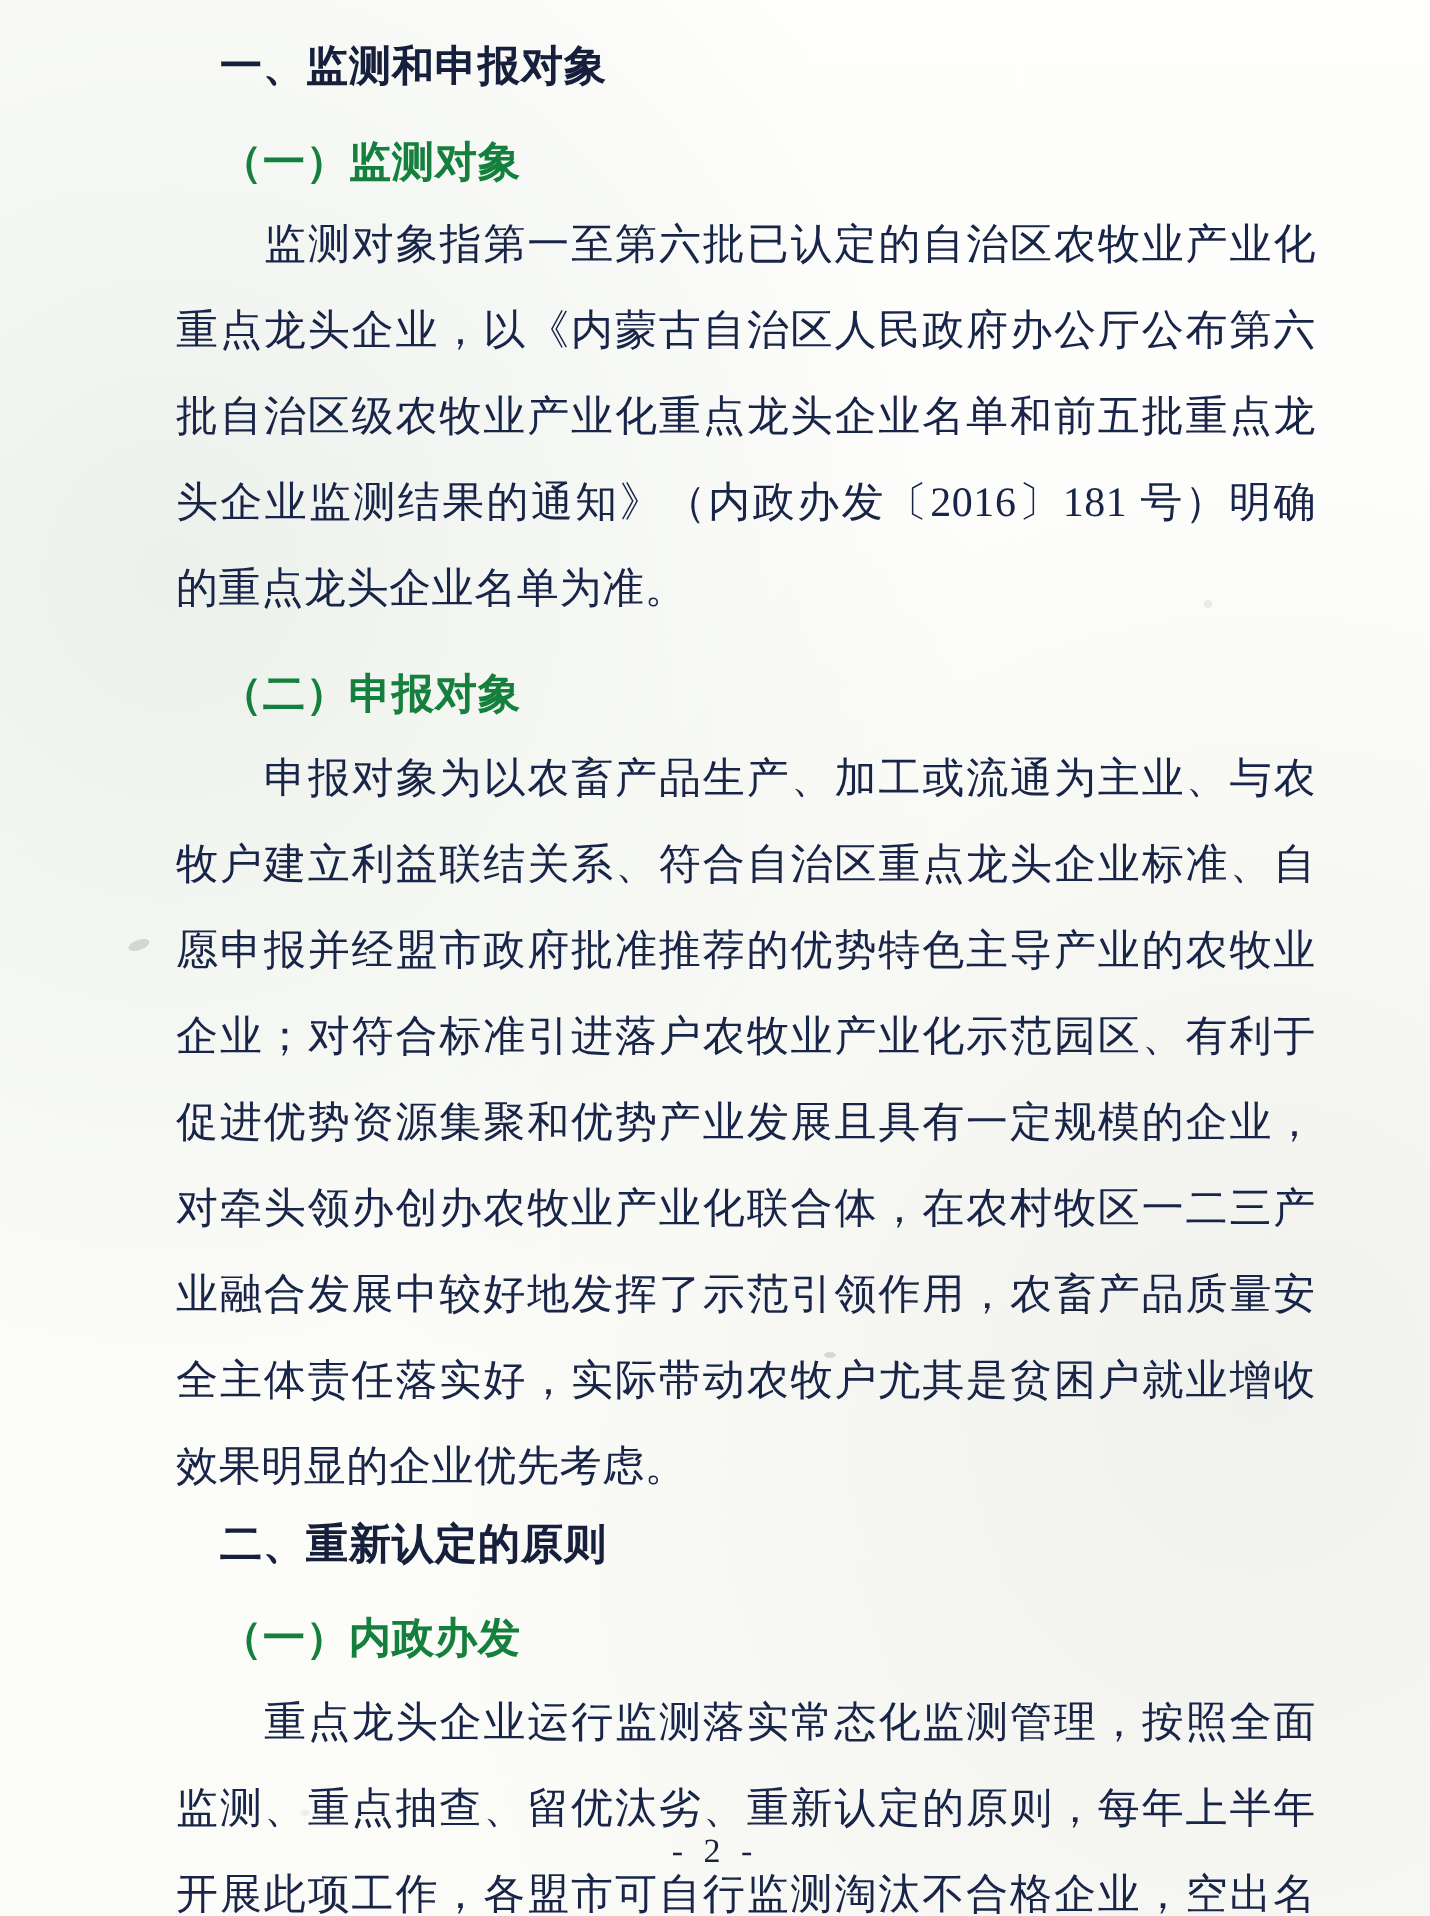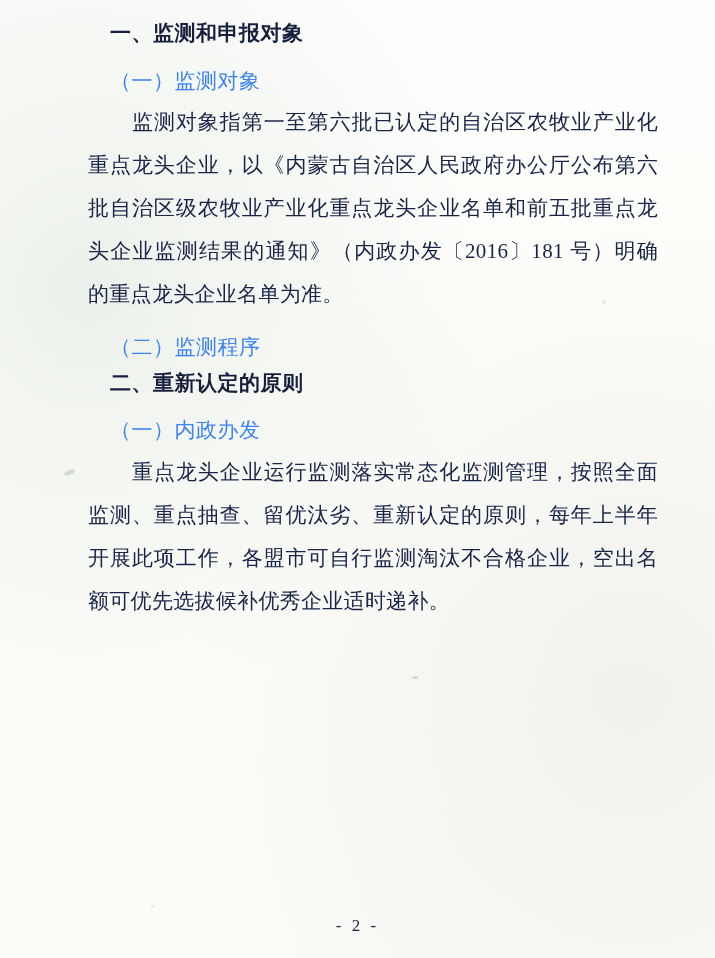--- a/index.html
+++ b/index.html
@@ -38,26 +38,26 @@
     font-size: 21px;
     font-weight: bold;
     letter-spacing: 0.5px;
     line-height: 1.5;
     margin: 0 0 6px 0;
     padding-left: 22px;
     color: #16203c;
   }
   .subheading {
     font-size: 21px;
-    font-weight: normal;
+    font-weight: bold;
     letter-spacing: 0.5px;
     line-height: 1.5;
     margin: 16px 0 4px 0;
     padding-left: 22px;
-    color: #3b82f6;
+    color: #15803d;
   }
   p.para {
     font-size: 21px;
     line-height: 43px;
     margin: 0 0 2px 0;
     text-align: justify;
     text-justify: inter-ideograph;
     text-indent: 44px;
     letter-spacing: 0.3px;
     color: #182448;
@@ -89,22 +89,23 @@
 
 <div class="page">
   <div class="doc-body">
 
     <h2 class="heading">一、监测和申报对象</h2>
 
     <h3 class="subheading">（一）监测对象</h3>
 
     <p class="para">监测对象指第一至第六批已认定的自治区农牧业产业化重点龙头企业，以《内蒙古自治区人民政府办公厅公布第六批自治区级农牧业产业化重点龙头企业名单和前五批重点龙头企业监测结果的通知》（内政办发〔2016〕181 号）明确的重点龙头企业名单为准。</p>
 
-    <h3 class="subheading">（二）监测程序</h3>
+    <h3 class="subheading">（二）申报对象</h3>
 
+    <p class="para">申报对象为以农畜产品生产、加工或流通为主业、与农牧户建立利益联结关系、符合自治区重点龙头企业标准、自愿申报并经盟市政府批准推荐的优势特色主导产业的农牧业企业；对符合标准引进落户农牧业产业化示范园区、有利于促进优势资源集聚和优势产业发展且具有一定规模的企业，对牵头领办创办农牧业产业化联合体，在农村牧区一二三产业融合发展中较好地发挥了示范引领作用，农畜产品质量安全主体责任落实好，实际带动农牧户尤其是贫困户就业增收效果明显的企业优先考虑。</p>
 
     <h2 class="heading">二、重新认定的原则</h2>
 
     <h3 class="subheading">（一）内政办发</h3>
 
     <p class="para">重点龙头企业运行监测落实常态化监测管理，按照全面监测、重点抽查、留优汰劣、重新认定的原则，每年上半年开展此项工作，各盟市可自行监测淘汰不合格企业，空出名额可优先选拔候补优秀企业适时递补。</p>
 
   </div>
 
   <span class="speck s1"></span>

